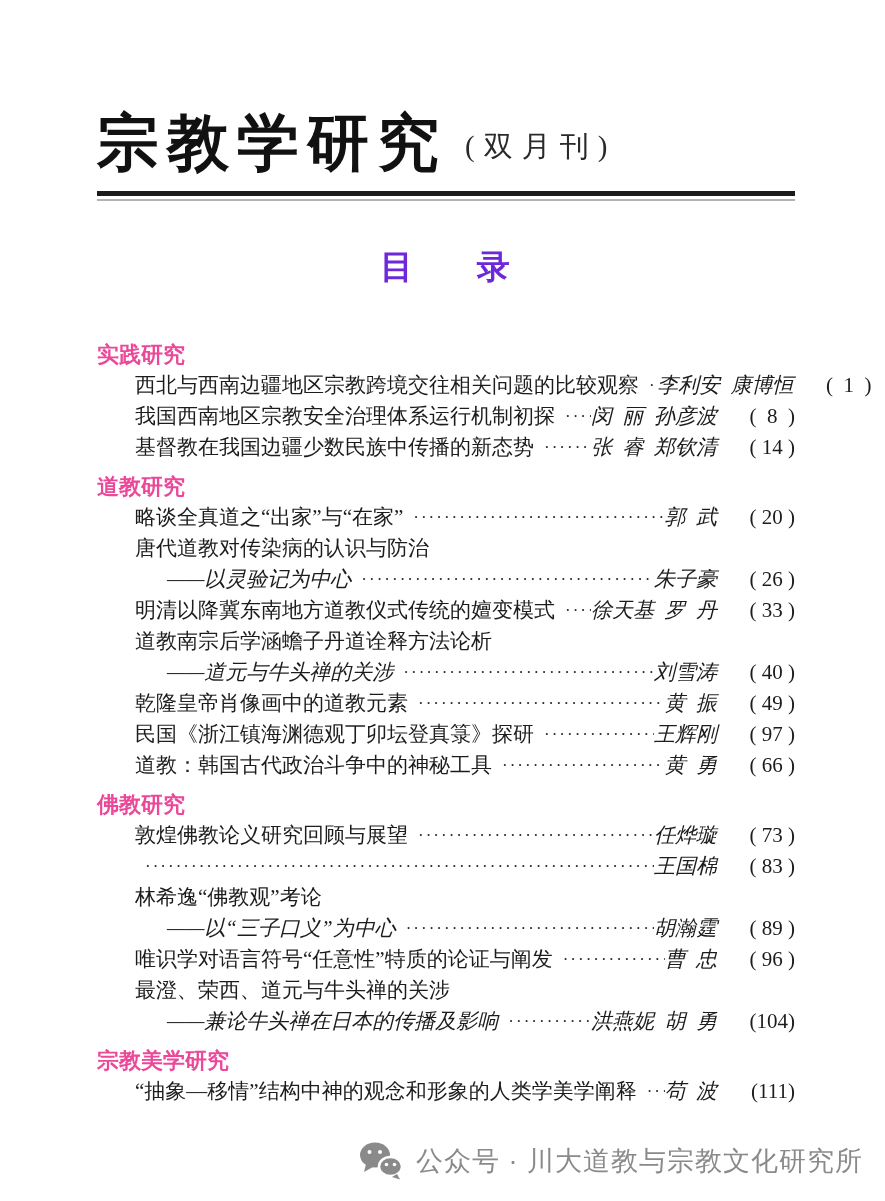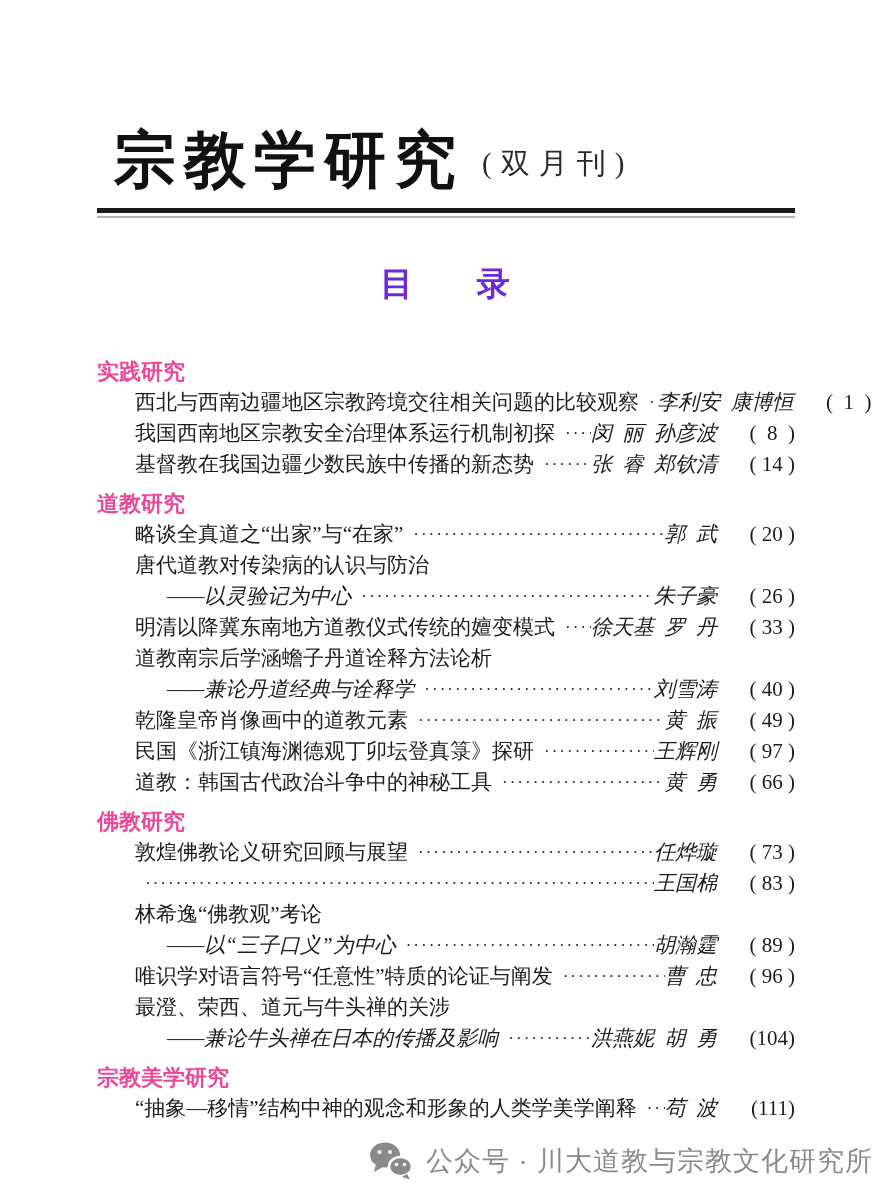--- a/index.html
+++ b/index.html
@@ -7,21 +7,21 @@
     position:relative;
     width:885px;height:1201px;
     margin:0 auto;
     background:#ffffff;
     color:#1c1c1c;
     font-family:"Liberation Serif", serif;
     overflow:hidden;
   }
   .content{padding:0 90px 0 97px;}
   
-  .masthead{padding-top:112px;margin:17px;line-height:1;white-space:nowrap;}
+  .masthead{padding-top:112px;margin:0;line-height:1;white-space:nowrap;}
   .jtitle{
     font-size:62px;font-weight:bold;letter-spacing:8px;
     font-family:"Liberation Serif", serif;color:#111;
   }
   .jsub{
     font-size:29px;font-weight:normal;letter-spacing:9px;margin-left:10px;
     color:#2a2a2a;vertical-align:8px;
   }
   .rule-dark{height:5px;background:#1b1b1b;margin-top:17px;}
   .rule-light{height:2px;background:#b2b2b2;margin-top:3px;}
@@ -50,21 +50,21 @@
     font-size:17px;letter-spacing:2px;color:#2a2a2a;
     padding:0 8px 0 10px;
   }
   .authors{white-space:pre;font-style:italic;font-size:21px;}
   .pagenum{
     white-space:pre;width:78px;text-align:right;
     font-size:21px;flex:none;
   }
   
   .footer{
-    position:absolute;right:12px;bottom:20px;
+    position:absolute;right:22px;bottom:20px;
     display:flex;align-items:center;gap:13px;
     color:#8a8a8a;font-size:27px;letter-spacing:1px;
     font-family:"Liberation Sans", sans-serif;
   }
   .wechat-icon{display:block;}
 </style>
 </head>
 <body>
 
 <div class="page">
@@ -117,21 +117,21 @@
         <div class="row">
           <span class="entry-title pre">明清以降冀东南地方道教仪式传统的嬗变模式</span>
           <span class="dots">························································································································</span>
           <span class="authors">徐天基  罗  丹</span>
           <span class="pagenum">( 33 )</span>
         </div>
         <div class="row">
           <span class="entry-title pre">道教南宗后学涵蟾子丹道诠释方法论析</span>
         </div>
         <div class="row sub">
-          <span class="entry-title pre">——兼论丹道经典与诠释学</span>
+          <span class="entry-title pre">——道元与牛头禅的关涉</span>
           <span class="dots">························································································································</span>
           <span class="authors">刘雪涛</span>
           <span class="pagenum">( 40 )</span>
         </div>
         <div class="row">
           <span class="entry-title pre">乾隆皇帝肖像画中的道教元素</span>
           <span class="dots">························································································································</span>
           <span class="authors">黄  振</span>
           <span class="pagenum">( 49 )</span>
         </div>

